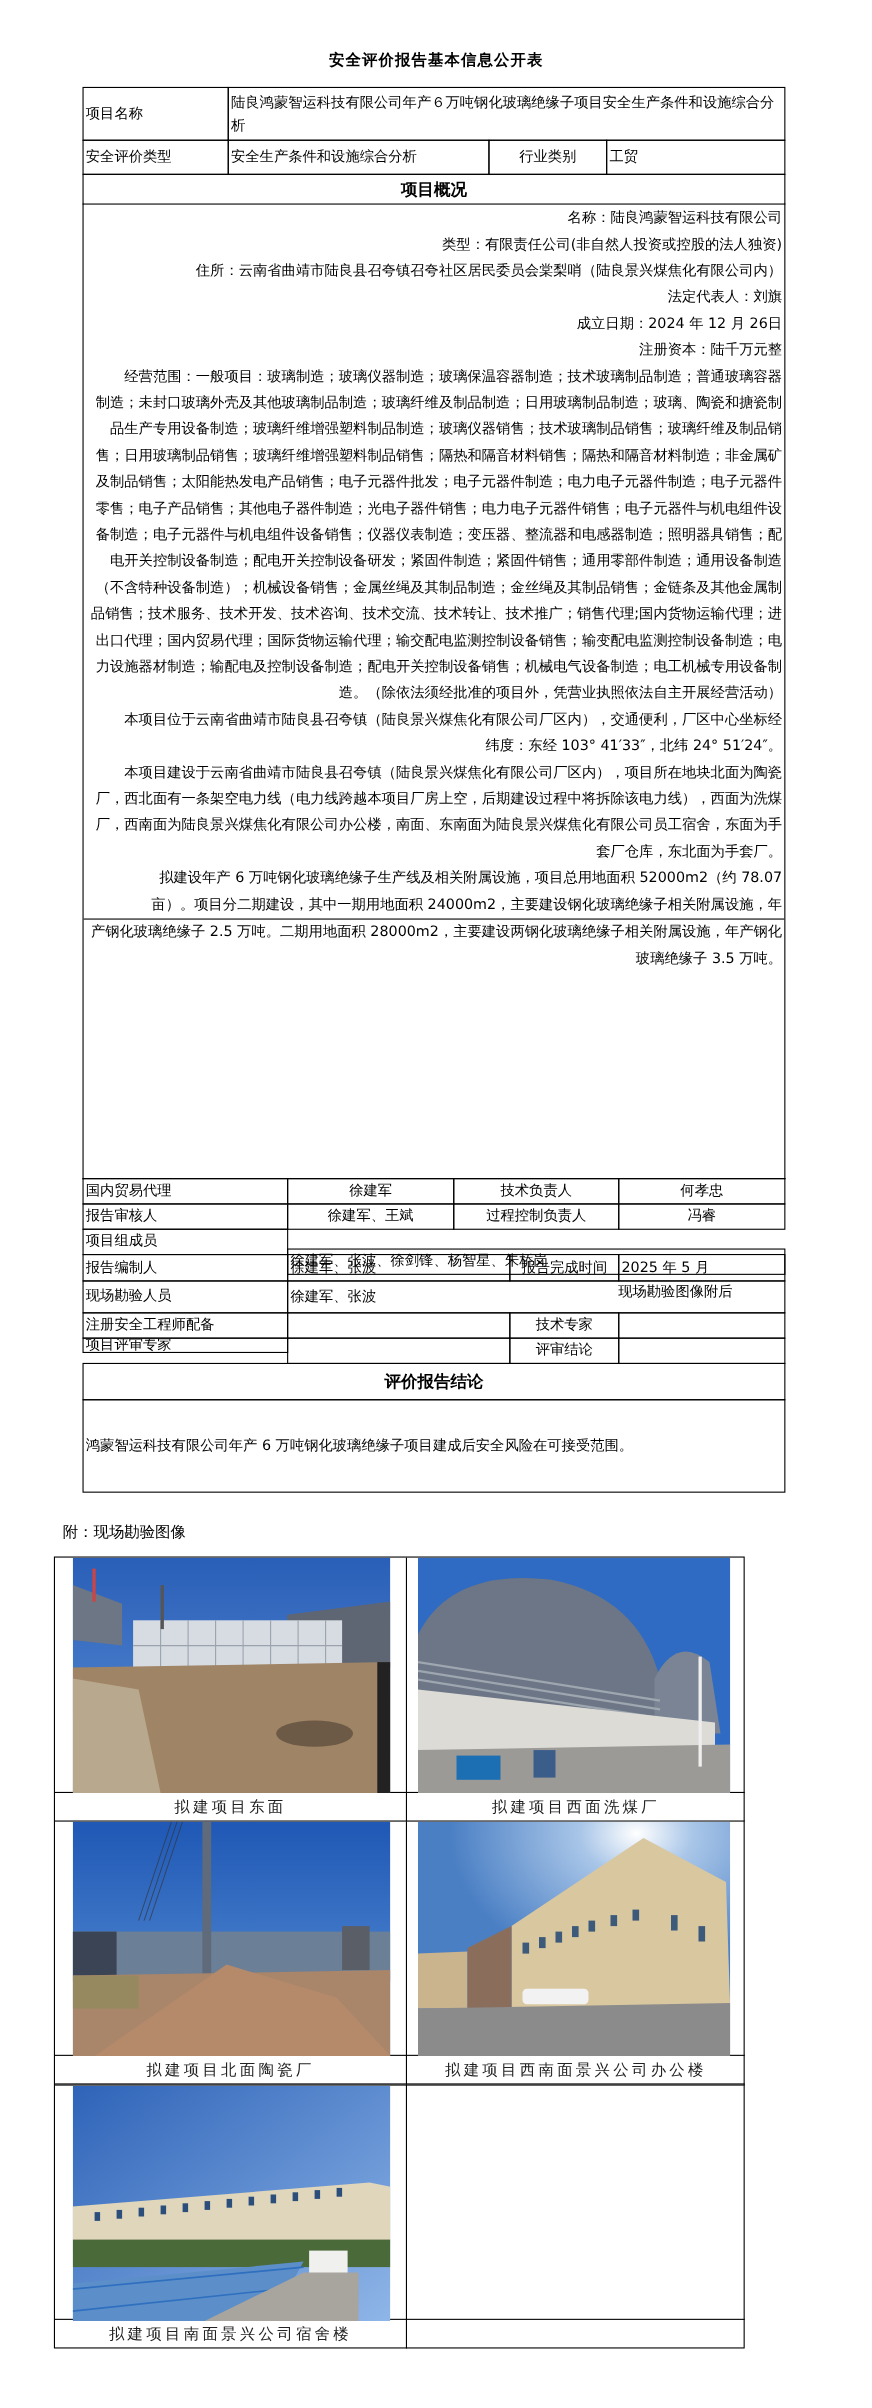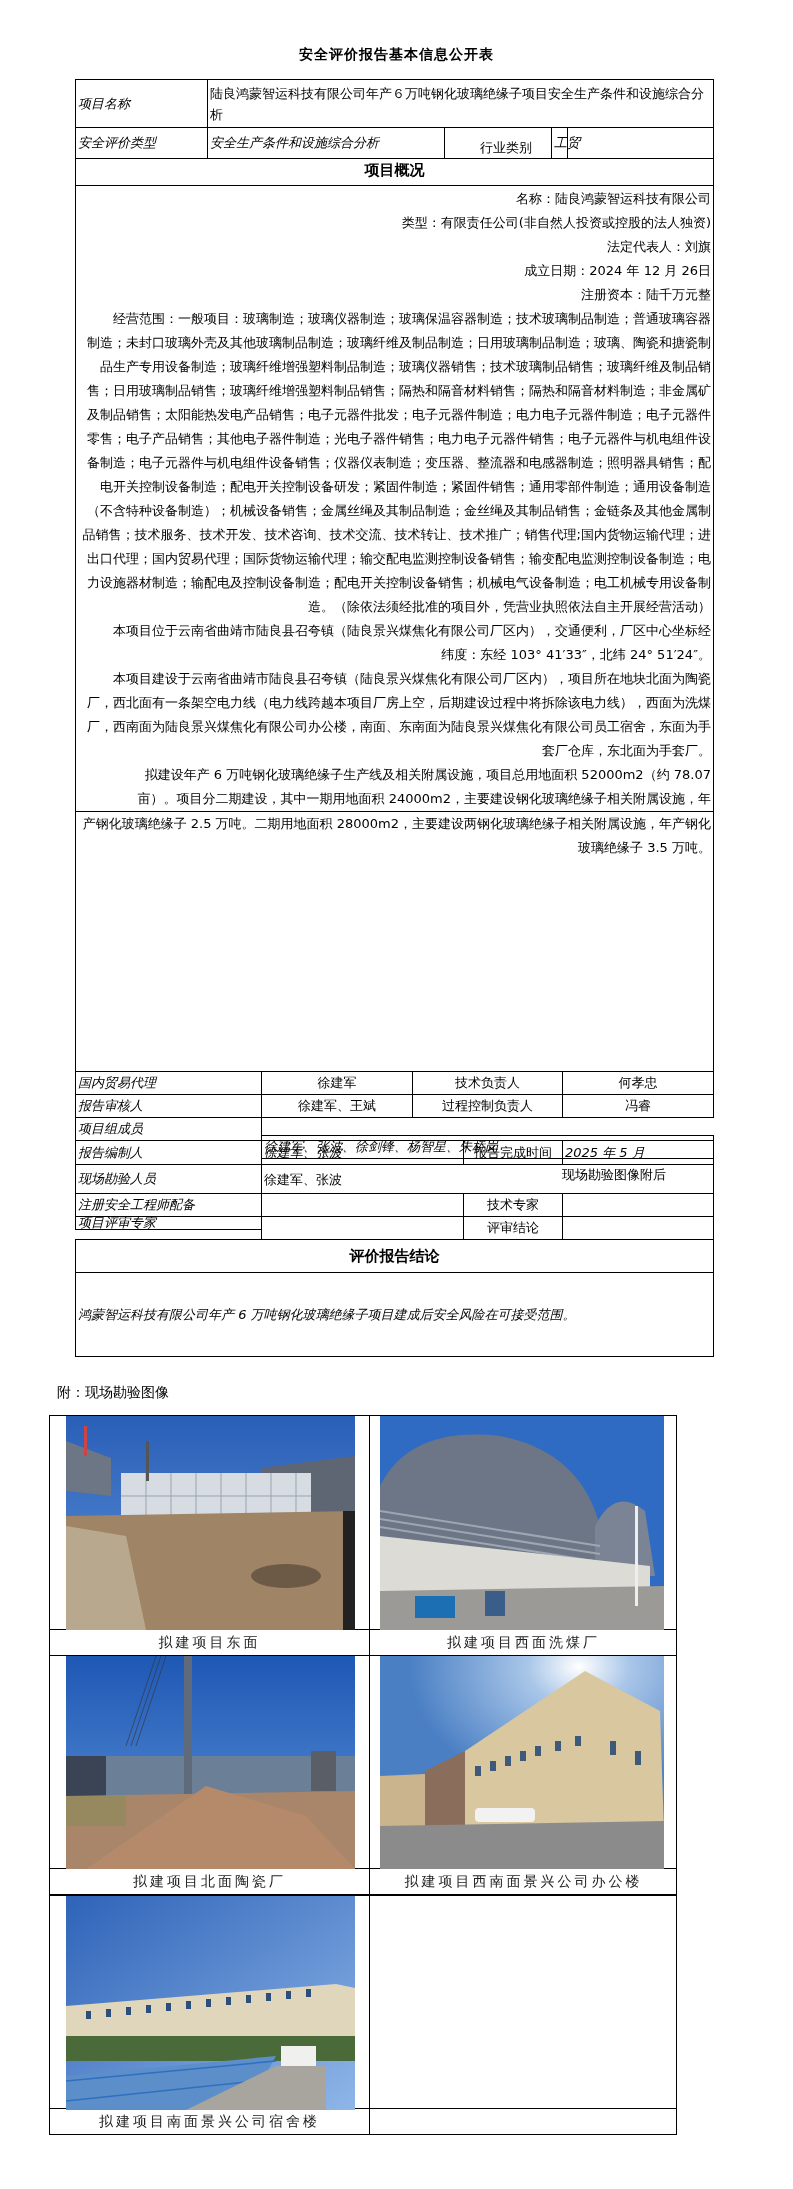--- a/index.html
+++ b/index.html
@@ -1,21 +1,21 @@
 <!DOCTYPE html>
 <html><head>
 <meta charset="utf-8">
 <style>
   * { box-sizing: border-box; margin: 0; padding: 0; }
   html, body { width: 793px; height: 2189px; background: #ffffff; }
   body { position: relative; font-family: "DejaVu Sans", sans-serif; color: #000; font-size: 13px; }
   .title { position: absolute; left: 0; top: 46px; width: 793px; text-align: center; font-family: "DejaVu Serif", serif; font-weight: bold; font-size: 14px; letter-spacing: 1px; }
   .abs { position: absolute; }
   .cell { position: absolute; border: 1px solid #000; padding: 0 2px; line-height: 20px; font-size: 13px; overflow: hidden; }
-  .vc { display: flex; align-items: center; font-style: italic; }
+  .vc { display: flex; align-items: center; }
   .cc { display: flex; align-items: center; justify-content: center; text-align: center; }
   .heading { font-weight: bold; font-size: 15px; }
   .overview { position: absolute; left: 75px; top: 165px; width: 639px; height: 906px; border: 1px solid #000; border-top: none; padding: 2px 2px 0 2px; font-size: 13px; line-height: 24px; }
   .overview p { margin: 0; text-align: right; }
   .overview .ind { text-indent: 26px; }
   .overview .ind2 { padding-left: 26px; text-indent: 0; }
   .attach-label { position: absolute; left: 57px; top: 1384px; font-size: 14px; }
   .photo-grid { position: absolute; left: 49px; top: 1415px; width: 628px; height: 720px; border: 1px solid #000; }
   .pcell { position: absolute; border-right: 1px solid #000; border-bottom: 1px solid #000; }
   .photo { position: absolute; overflow: hidden; }
@@ -32,34 +32,35 @@
 <div class="cell" style="left:207px;top:79px;width:507px;height:49px;padding-top:3px;line-height:21px;">
   <span>陆良鸿蒙智运科技有限公司年产６万吨钢化玻璃绝缘子项目安全生产条件和设施综合分析</span>
 </div>
 
 <div class="cell vc" style="left:75px;top:127px;width:133px;height:32px;">
   <span>安全评价类型</span>
 </div>
 <div class="cell vc" style="left:207px;top:127px;width:238px;height:32px;">
   <span>安全生产条件和设施综合分析</span>
 </div>
-<div class="cell cc" style="left:444px;top:127px;width:124px;height:32px;align-items:flex-end;">
+<div class="cell cc" style="left:444px;top:127px;width:108px;height:32px;">
   <span>行业类别</span>
 </div>
 <div class="cell vc" style="left:551px;top:127px;width:163px;height:32px;">
   <span>工贸</span>
 </div>
 
-<div class="cell cc heading" style="left:75px;top:158px;width:639px;height:28px;font-family:Liberation Mono, monospace;">
+<div class="cell cc heading" style="left:75px;top:158px;width:639px;height:28px;">
   <span>项目概况</span>
 </div>
 
 <div class="overview" style="top:185px;height:887px;">
   <p class="ind2">名称：陆良鸿蒙智运科技有限公司</p>
   <p class="ind2">类型：有限责任公司(非自然人投资或控股的法人独资)</p>
+  <p class="ind2">住所：云南省曲靖市陆良县召夸镇召夸社区居民委员会棠梨哨（陆良景兴煤焦化有限公司内）</p>
   <p class="ind2">法定代表人：刘旗</p>
   <p class="ind2">成立日期：2024 年 12 月 26日</p>
   <p class="ind2">注册资本：陆千万元整</p>
   <p class="ind">经营范围：一般项目：玻璃制造；玻璃仪器制造；玻璃保温容器制造；技术玻璃制品制造；普通玻璃容器制造；未封口玻璃外壳及其他玻璃制品制造；玻璃纤维及制品制造；日用玻璃制品制造；玻璃、陶瓷和搪瓷制品生产专用设备制造；玻璃纤维增强塑料制品制造；玻璃仪器销售；技术玻璃制品销售；玻璃纤维及制品销售；日用玻璃制品销售；玻璃纤维增强塑料制品销售；隔热和隔音材料销售；隔热和隔音材料制造；非金属矿及制品销售；太阳能热发电产品销售；电子元器件批发；电子元器件制造；电力电子元器件制造；电子元器件零售；电子产品销售；其他电子器件制造；光电子器件销售；电力电子元器件销售；电子元器件与机电组件设备制造；电子元器件与机电组件设备销售；仪器仪表制造；变压器、整流器和电感器制造；照明器具销售；配电开关控制设备制造；配电开关控制设备研发；紧固件制造；紧固件销售；通用零部件制造；通用设备制造（不含特种设备制造）；机械设备销售；金属丝绳及其制品制造；金丝绳及其制品销售；金链条及其他金属制品销售；技术服务、技术开发、技术咨询、技术交流、技术转让、技术推广；销售代理;国内货物运输代理；进出口代理；国内贸易代理；国际货物运输代理；输交配电监测控制设备销售；输变配电监测控制设备制造；电力设施器材制造；输配电及控制设备制造；配电开关控制设备销售；机械电气设备制造；电工机械专用设备制造。（除依法须经批准的项目外，凭营业执照依法自主开展经营活动）</p>
   <p class="ind">本项目位于云南省曲靖市陆良县召夸镇（陆良景兴煤焦化有限公司厂区内），交通便利，厂区中心坐标经纬度：东经 103° 41′33″，北纬 24° 51′24″。</p>
   <p class="ind">本项目建设于云南省曲靖市陆良县召夸镇（陆良景兴煤焦化有限公司厂区内），项目所在地块北面为陶瓷厂，西北面有一条架空电力线（电力线跨越本项目厂房上空，后期建设过程中将拆除该电力线），西面为洗煤厂，西南面为陆良景兴煤焦化有限公司办公楼，南面、东南面为陆良景兴煤焦化有限公司员工宿舍，东面为手套厂仓库，东北面为手套厂。</p>
   <p class="ind" style="border-bottom:1px solid #000;margin-left:-2px;margin-right:-2px;padding:0 2px;">拟建设年产 6 万吨钢化玻璃绝缘子生产线及相关附属设施，项目总用地面积 52000m2（约 78.07 亩）。项目分二期建设，其中一期用地面积 24000m2，主要建设钢化玻璃绝缘子相关附属设施，年</p>
   <p>产钢化玻璃绝缘子 2.5 万吨。二期用地面积 28000m2，主要建设两钢化玻璃绝缘子相关附属设施，年产钢化玻璃绝缘子 3.5 万吨。</p>
 </div>
 

